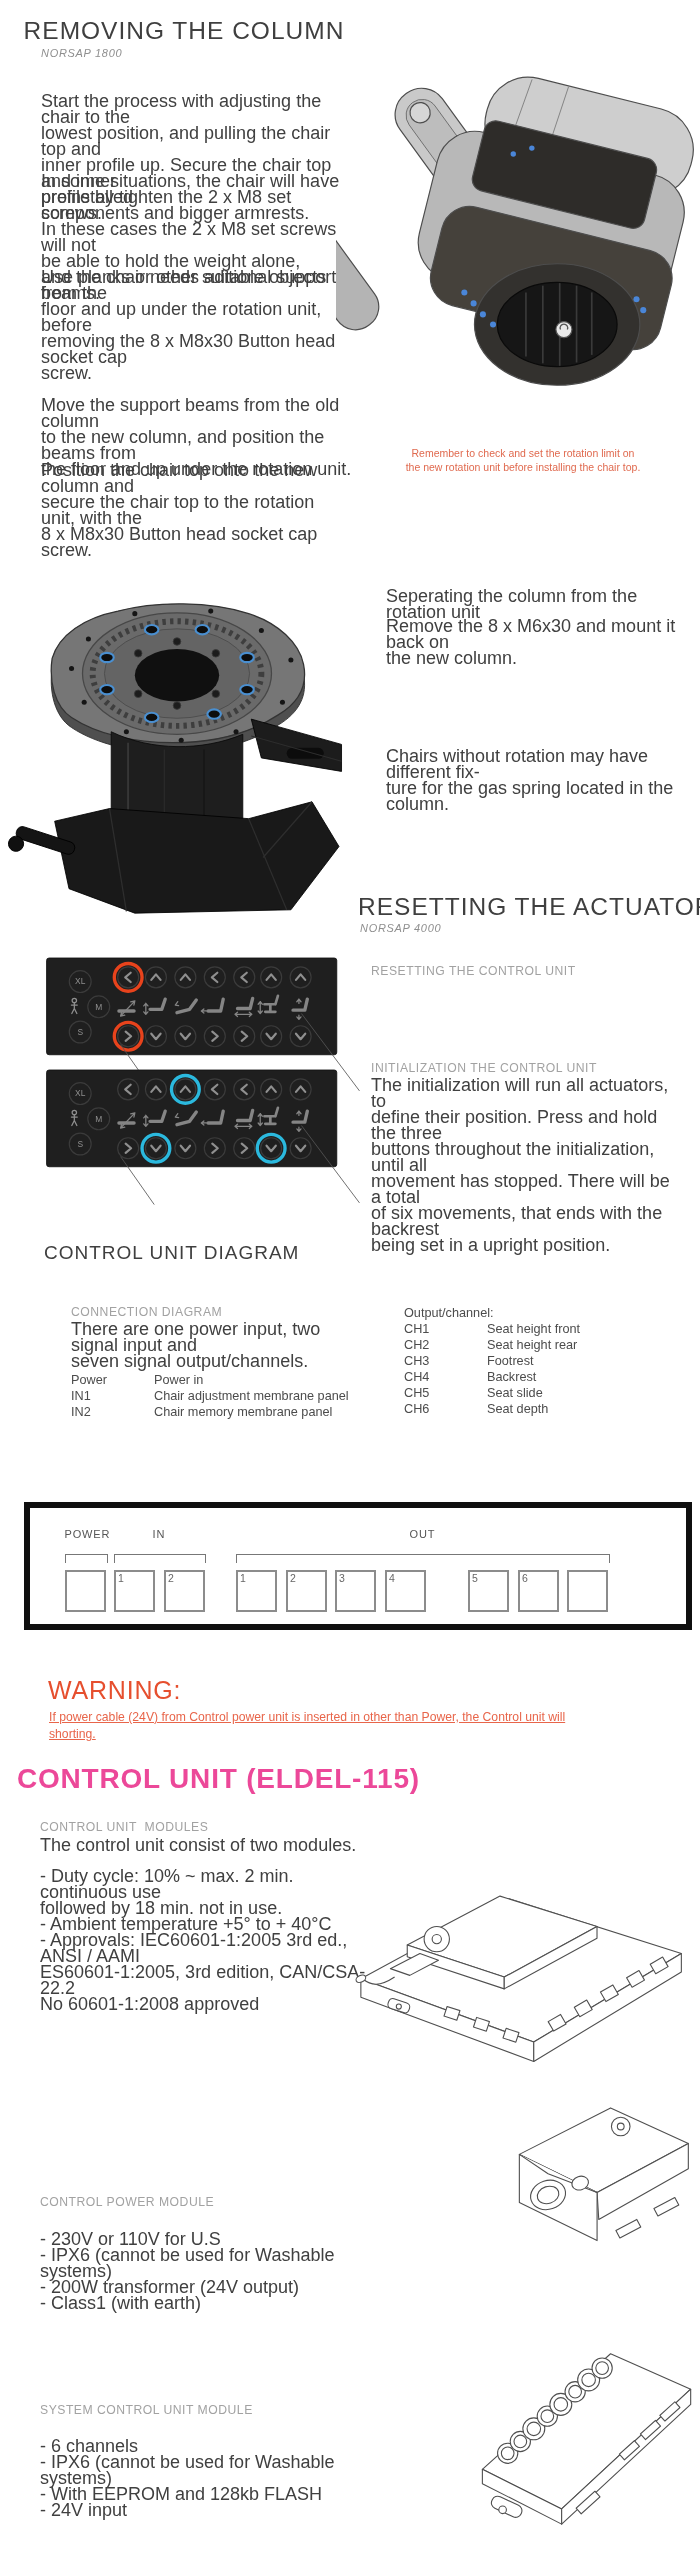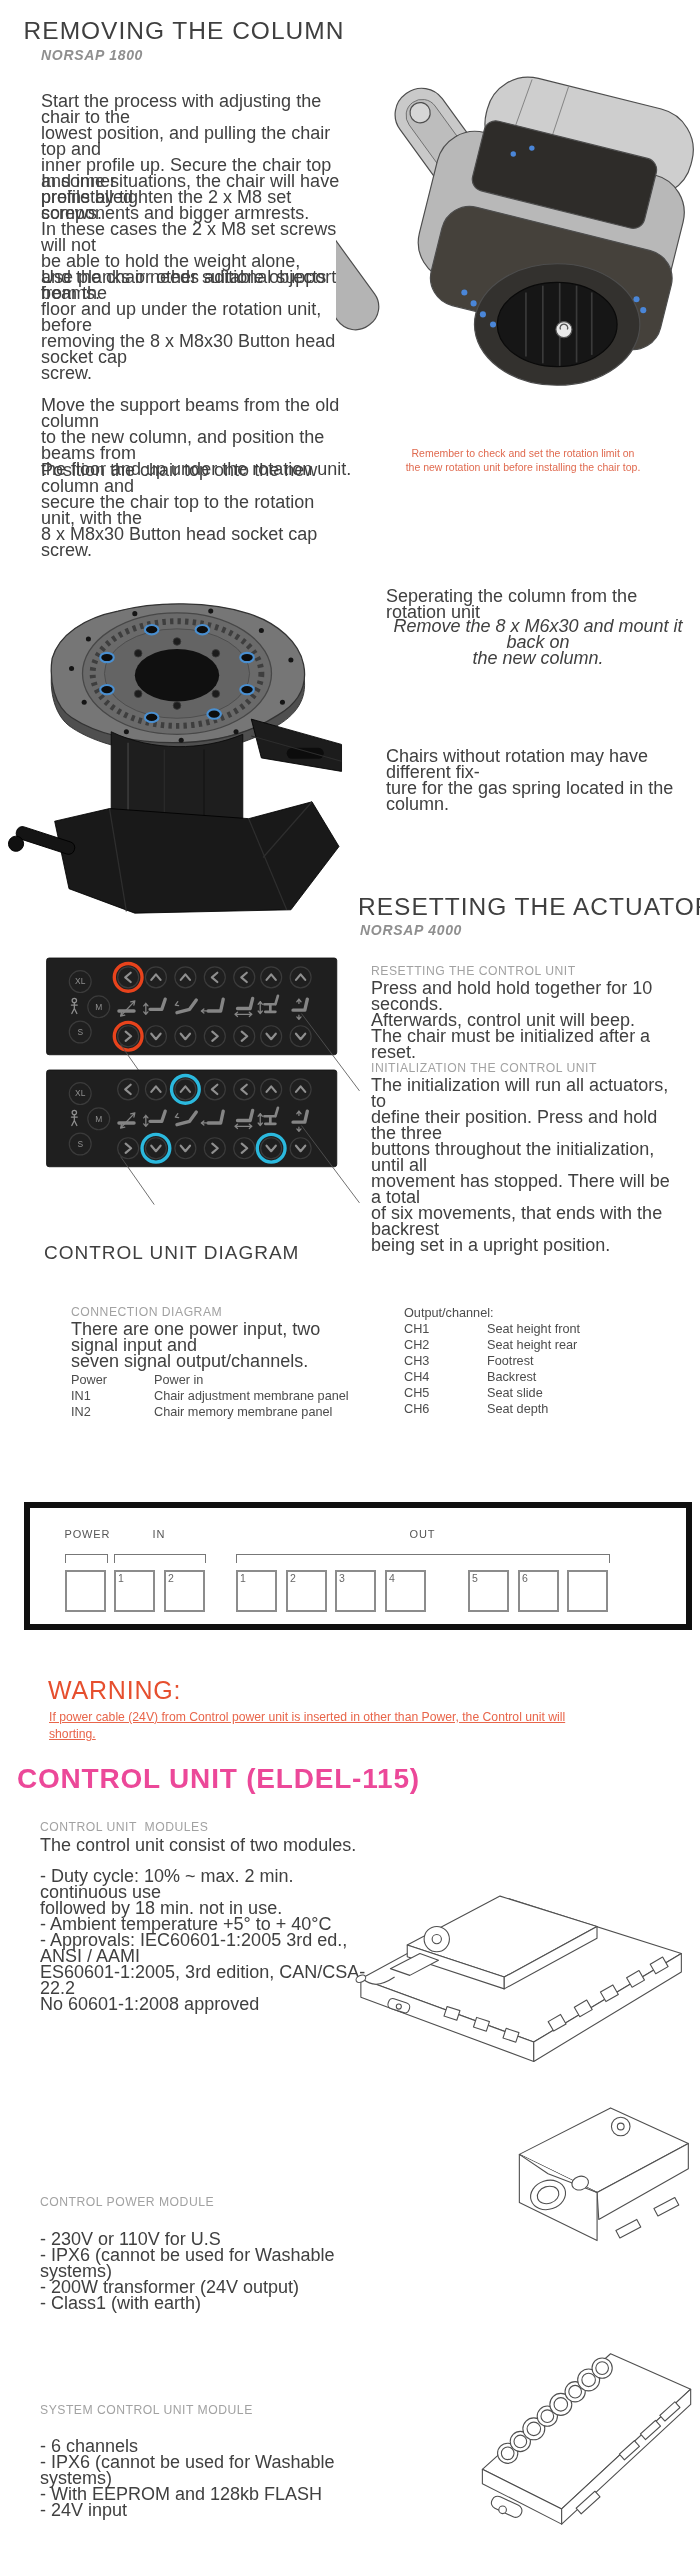--- a/index.html
+++ b/index.html
@@ -1,23 +1,23 @@
 <!DOCTYPE html>
 <html style="font-size:13.5px"><head>
 <meta charset="utf-8">
 <style>
   html,body{margin:0;padding:0;background:#ffffff;}
   #page{position:relative;width:700px;height:2576px;background:#fff;overflow:hidden;
         font-family:"Liberation Sans",sans-serif;color:#4c4c4c;}
   .abs{position:absolute;}
   .h1{font-size:24.5px;font-weight:300;letter-spacing:1px;color:#3f3f3f;white-space:pre;}
   .h1-gray{font-size:28px;font-weight:700;letter-spacing:0.8px;color:#ec4899;white-space:pre;}
-  .subtitle{font-style:italic;font-size:14px;color:#8f8f8f;letter-spacing:0.7px;font-weight:bold;}
+  .subtitle{font-style:italic;font-size:11px;color:#8f8f8f;letter-spacing:0.7px;}
   .body{font-size:18px;line-height:16px;color:#404040;white-space:pre-line;}
-  .italic{font-style:italic;text-align:center;}
+  .italic{}
   .ghead{font-size:12.2px;color:#a2a2a2;letter-spacing:0.5px;white-space:pre;}
   .caption-red{font-size:10.5px;line-height:14.3px;color:#e06a4f;text-align:center;white-space:pre-line;}
   .warn-h{font-size:25px;font-weight:300;letter-spacing:0.8px;color:#e64f2e;}
   .warn-b{font-size:12.2px;line-height:17px;color:#e8654a;white-space:pre-line;text-decoration:underline;}
   .trow{position:absolute;font-size:12.7px;line-height:16px;color:#4c4c4c;}
   .trow .lbl{display:inline-block;width:83px;}
   
   .diagbox{position:absolute;left:23.6px;top:1502px;width:668px;height:128px;
            border:6.8px solid #0f0f0f;box-sizing:border-box;background:#fff;}
   .dlabel{position:absolute;font-size:11px;letter-spacing:0.8px;color:#555;}
@@ -324,23 +324,20 @@
         <circle cx="130" cy="93" r="16.5"></circle>
         <circle cx="267" cy="93" r="16.5"></circle>
     </g>
     <g stroke="#555" stroke-width="1">
       <path d="M 88 103 L 128 160" fill="none"></path>
         <path d="M 303 66 L 372 158" fill="none"></path>
     </g>
   </svg>
 
   <div class="abs ghead" style="left:371px;top:964px">RESETTING THE CONTROL UNIT</div>
-  <div class="abs body" style="left:371px;top:980px;width:312px">Press and hold hold together for 10 seconds.
-Afterwards, control unit will beep.
-The chair must be initialized after a reset.</div>
   <div class="abs ghead" style="left:371px;top:1061px">INITIALIZATION THE CONTROL UNIT</div>
   <div class="abs body" style="left:371px;top:1077px;width:312px">The initialization will run all actuators, to
 define their position. Press and hold the three
 buttons throughout the initialization, until all
 movement has stopped. There will be a total
 of six movements, that ends with the backrest
 being set in a upright position.</div>
 
   <div class="abs h1" style="left:44px;top:1242px;font-size:19px">CONTROL UNIT DIAGRAM</div>
 

